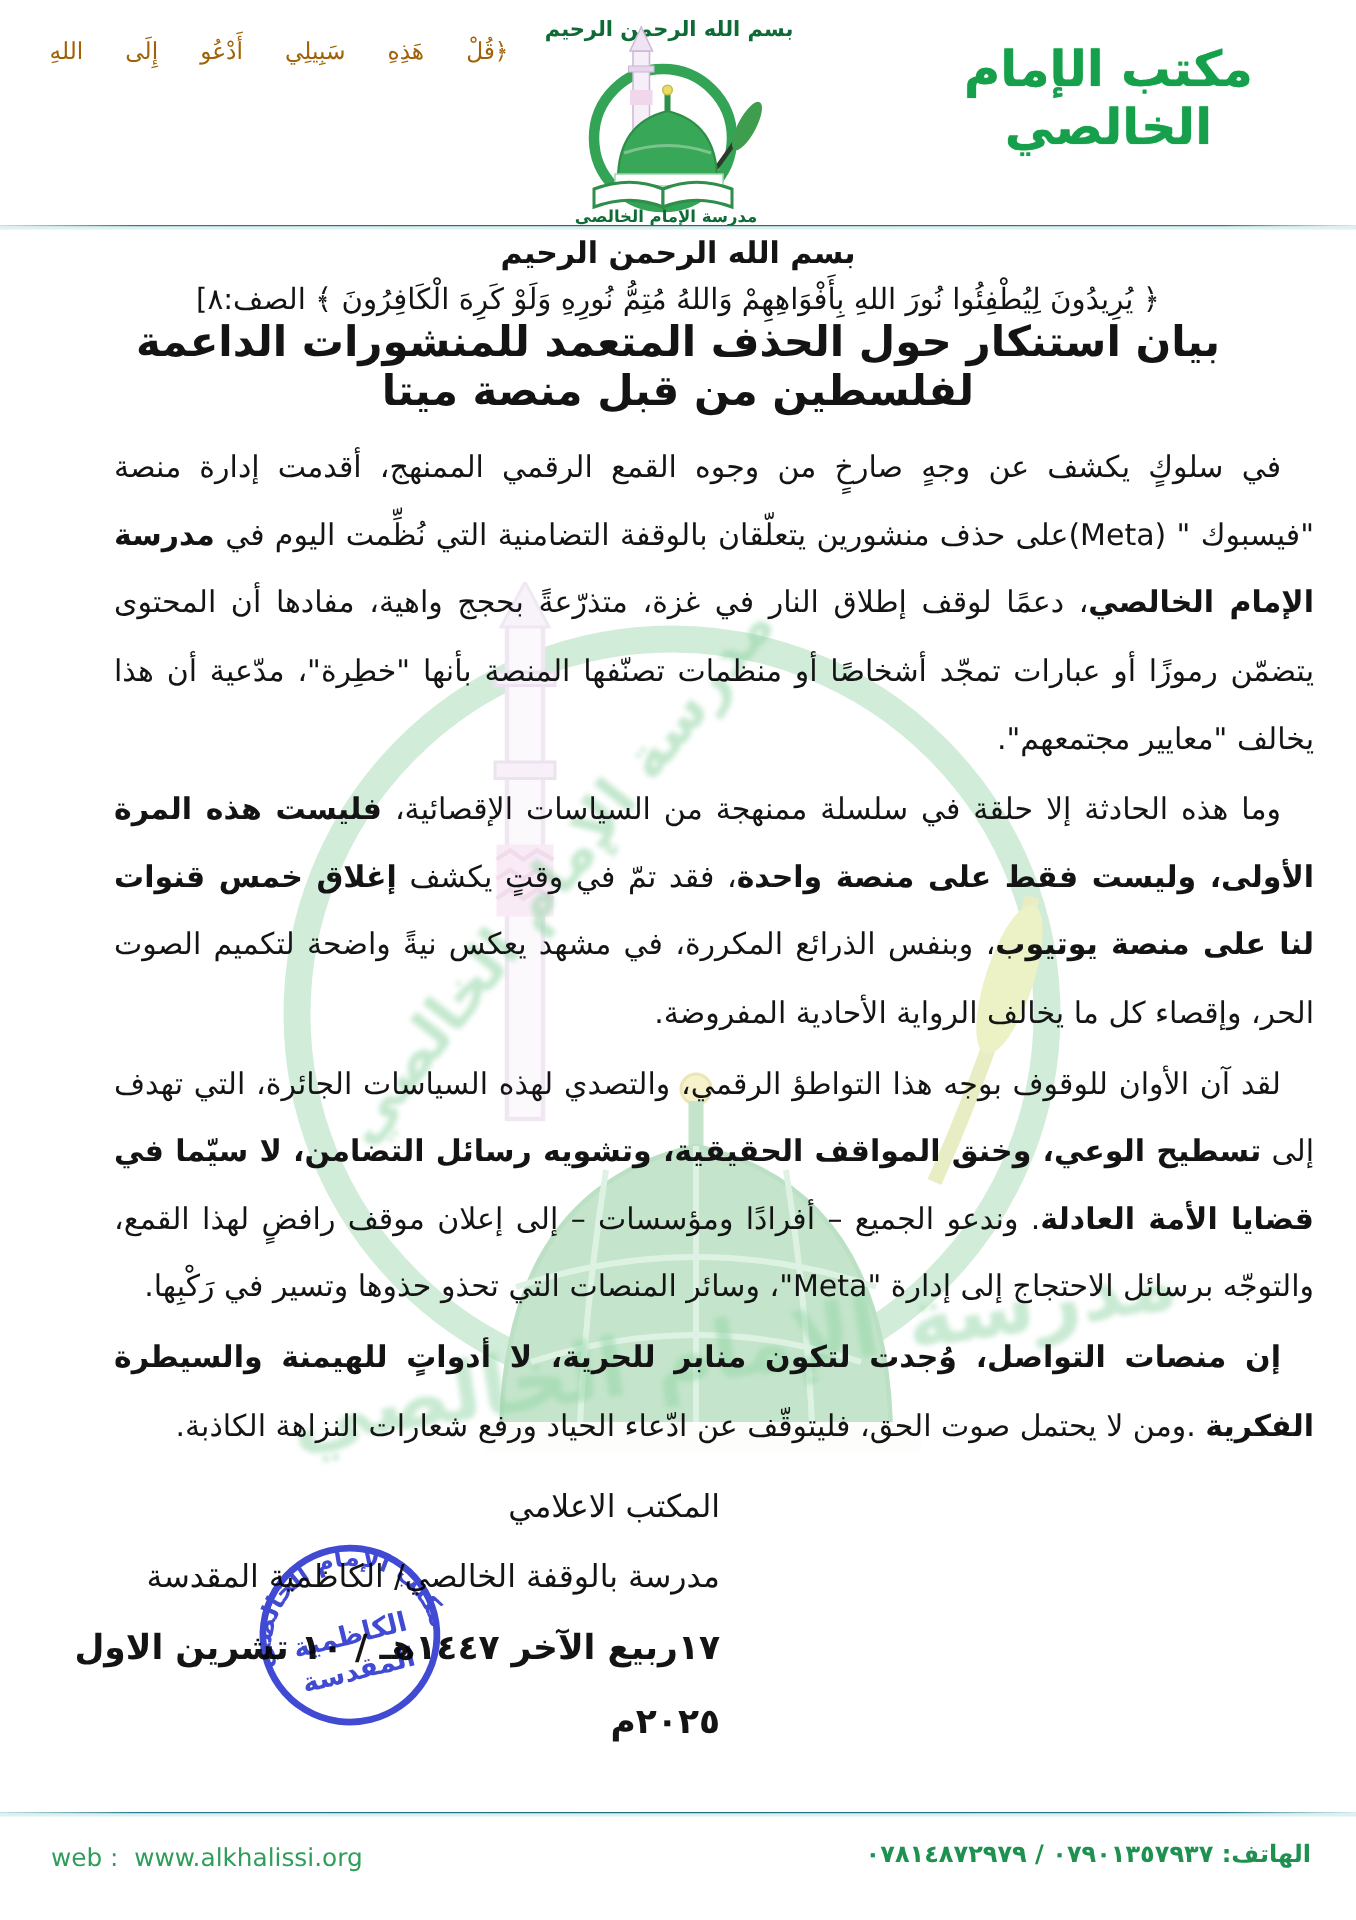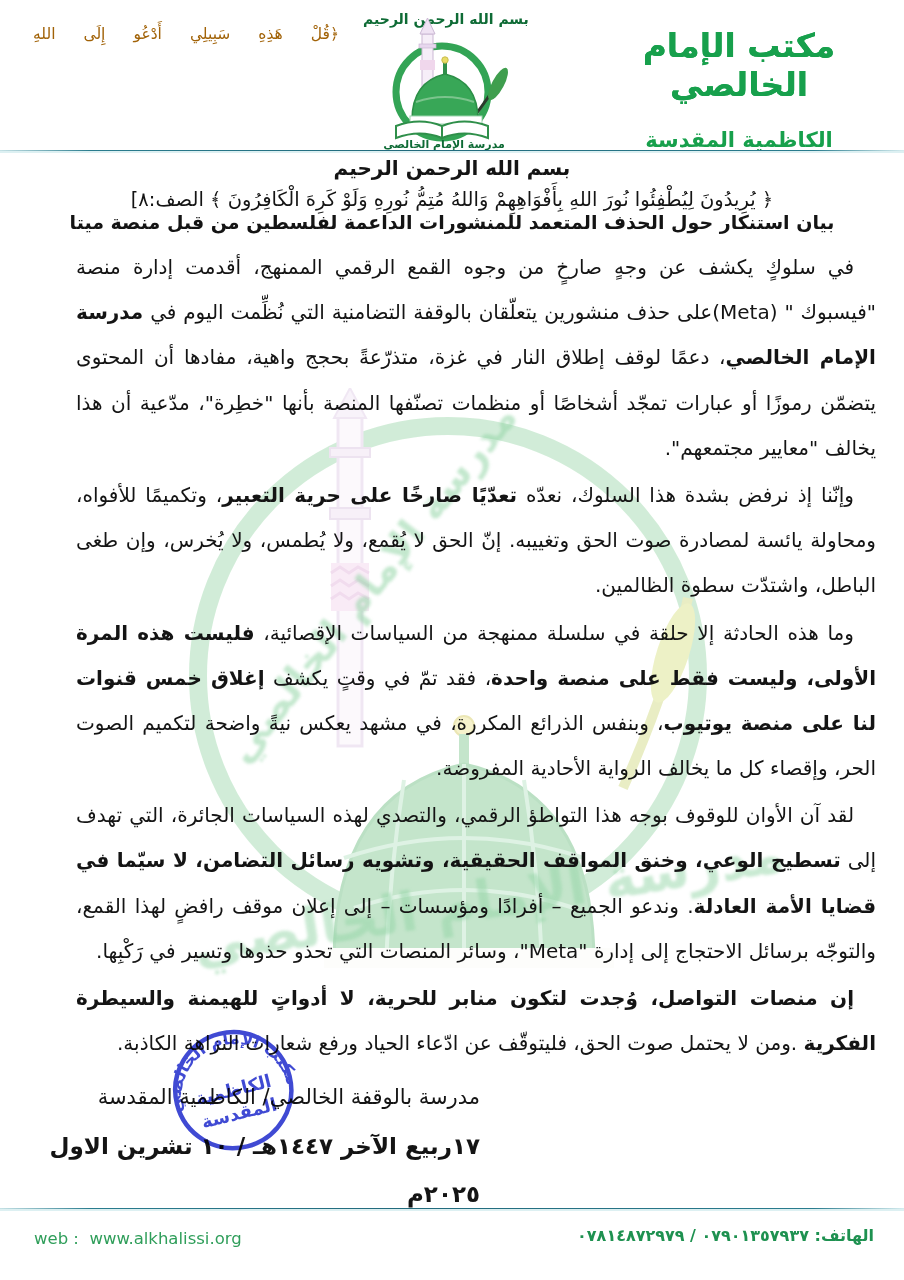--- a/index.html
+++ b/index.html
@@ -38,21 +38,21 @@
   #wm-text-a { left:150px; top:560px; font-size:40px; transform:rotate(-52deg); opacity:.55; }
   #wm-text-b { left:190px; top:868px; font-size:54px; transform:rotate(-9deg); opacity:.5; }
 
   
   .content {
     position:absolute; z-index:2; top:156px; left:28px; right:28px;
     direction:rtl;
   }
   .basmala { text-align:center; font-weight:bold; font-size:20px; margin-bottom:8px; }
   .quran   { text-align:center; font-size:19.5px; margin-bottom:0; font-weight:500; }
-  .doc-title { text-align:center; font-weight:bold; font-size:19px; margin-bottom:12px; }
+  .doc-title { text-align:center; font-weight:bold; font-size:28px; margin-bottom:12px; }
   .content p {
     font-size:20px; line-height:2.26; text-align:justify; text-indent:22px;
     margin-bottom:2px;
     margin-left:48px;
   }
   .content .b { font-weight:bold; }
 
   
   .signature {
     width:452px; margin:8px auto 0 0; 
@@ -126,37 +126,36 @@
   <path d="M78,98 Q107,88 136,98" stroke="#7cc48d" stroke-width="2" fill="none"></path>
   <rect x="72" y="112" width="72" height="8" fill="#ffffff" stroke="#9cd6ae" stroke-width="1"></rect>
 
   <path d="M58,122 Q82,113 104,122 L104,134 Q82,125 58,134 Z" fill="#ffffff" stroke="#2f8f4a" stroke-width="2"></path>
   <path d="M150,122 Q126,113 104,122 L104,134 Q126,125 150,134 Z" fill="#ffffff" stroke="#2f8f4a" stroke-width="2"></path>
   <text x="106" y="144" text-anchor="middle" font-size="11" font-weight="bold" fill="#0e6b35">مدرسة الإمام الخالصي</text>
 </svg>
 
 <div class="hdr-office">
   <div class="office-title">مكتب الإمام الخالصي</div>
-  <div class="office-sub">الكاظمية المقدسة</div>
 </div>
 
 <div id="divider-top" class="divider"></div>
 
 <div class="content">
   <div class="basmala">بسم الله الرحمن الرحيم</div>
   <div class="quran">﴿ يُرِيدُونَ لِيُطْفِئُوا نُورَ اللهِ بِأَفْوَاهِهِمْ وَاللهُ مُتِمُّ نُورِهِ وَلَوْ كَرِهَ الْكَافِرُونَ ﴾ الصف:٨]</div>
   <div class="doc-title">بيان استنكار حول الحذف المتعمد للمنشورات الداعمة لفلسطين من قبل منصة ميتا</div>
 
   <p><span>في سلوكٍ يكشف عن وجهٍ صارخٍ من وجوه القمع الرقمي الممنهج، أقدمت إدارة منصة "فيسبوك " (Meta)على حذف منشورين يتعلّقان بالوقفة التضامنية التي نُظِّمت اليوم في </span><span class="b">مدرسة الإمام الخالصي</span><span>، دعمًا لوقف إطلاق النار في غزة، متذرّعةً بحجج واهية، مفادها أن المحتوى يتضمّن رموزًا أو عبارات تمجّد أشخاصًا أو منظمات تصنّفها المنصة بأنها "خطِرة"، مدّعية أن هذا يخالف "معايير مجتمعهم".</span></p>
-  <p><span>وإنّنا إذ نرفض بشدة هذا السلوك، نعدّه </span><span class="b">تعدّيًا صارخًا على حرية التعبير</span><span>، وتكميمًا للأفواه، ومحاولة يائسة لمصادرة صوت الحق وتغييبه. إنّ الحق لا يُقمع، ولا يُطمس، ولا يُخرس، وإن طغى الباطل، واشتدّت سطوة الظالمين.</span></p>
   <p><span>وما هذه الحادثة إلا حلقة في سلسلة ممنهجة من السياسات الإقصائية، </span><span class="b">فليست هذه المرة الأولى، وليست فقط على منصة واحدة</span><span>، فقد تمّ في وقتٍ يكشف </span><span class="b">إغلاق خمس قنوات لنا على منصة يوتيوب</span><span>، وبنفس الذرائع المكررة، في مشهد يعكس نيةً واضحة لتكميم الصوت الحر، وإقصاء كل ما يخالف الرواية الأحادية المفروضة.</span></p>
   <p><span>لقد آن الأوان للوقوف بوجه هذا التواطؤ الرقمي، والتصدي لهذه السياسات الجائرة، التي تهدف إلى </span><span class="b">تسطيح الوعي، وخنق المواقف الحقيقية، وتشويه رسائل التضامن، لا سيّما في قضايا الأمة العادلة</span><span>. وندعو الجميع – أفرادًا ومؤسسات – إلى إعلان موقف رافضٍ لهذا القمع، والتوجّه برسائل الاحتجاج إلى إدارة "Meta"، وسائر المنصات التي تحذو حذوها وتسير في رَكْبِها.</span></p>
   <p><span class="b">إن منصات التواصل، وُجدت لتكون منابر للحرية، لا أدواتٍ للهيمنة والسيطرة الفكرية</span><span> .ومن لا يحتمل صوت الحق، فليتوقّف عن ادّعاء الحياد ورفع شعارات النزاهة الكاذبة.</span></p>
 
   <div class="signature">
+    <div class="sig-line">المكتب الاعلامي</div>
     <div class="sig-line">مدرسة بالوقفة الخالصي/ الكاظمية المقدسة</div>
     <div class="sig-date">١٧ربيع الآخر ١٤٤٧هـ / ١٠ تشرين الاول ٢٠٢٥م</div>
   </div>
 </div>
 
 <svg class="stamp" viewBox="0 0 176 150" aria-hidden="false">
   <circle cx="88" cy="72" r="58" fill="none" stroke="#2b36cf" stroke-width="4.5"></circle>
   <defs>
     <path id="stamp-arc" d="M 34,80 A 54,54 0 0 1 142,80" fill="none"></path>
   </defs>

